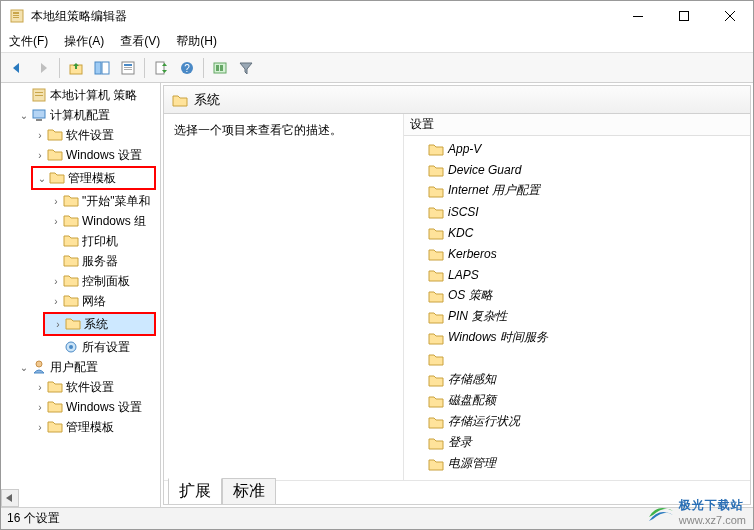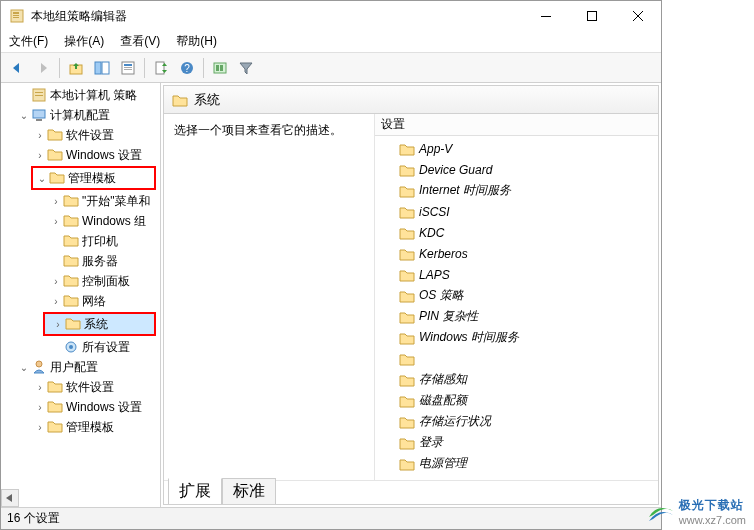--- a/index.html
+++ b/index.html
@@ -1,32 +1,32 @@
 <!DOCTYPE html>
 <html><head>
 <meta charset="utf-8">
 <style>
 * { box-sizing: border-box; margin: 0; padding: 0; }
 body { font-family: "Microsoft YaHei", "Segoe UI", Tahoma, sans-serif; font-size: 12px; background: #fff; width: 754px; height: 530px; overflow: hidden; position: relative; }
-.window { width: 662px; height: 530px; border: 1px solid #999; display: flex; flex-direction: column; background: #fff; }
+.window { width: 754px; height: 530px; border: 1px solid #999; display: flex; flex-direction: column; background: #fff; }
 .titlebar { height: 30px; display: flex; align-items: center; padding-left: 8px; background: #fff; }
 .titlebar .icon { width: 16px; height: 16px; margin-right: 6px; }
 .titlebar .title { flex: 1; font-size: 12px; color: #000; }
 .titlebar .winbtns { display: flex; }
 .titlebar .winbtn { width: 46px; height: 30px; display: flex; align-items: center; justify-content: center; cursor: pointer; }
 .menubar { height: 22px; display: flex; align-items: center; border-bottom: 1px solid #e0e0e0; }
 .menubar .menuitem { padding: 2px 8px; font-size: 12px; cursor: pointer; }
 .toolbar { height: 30px; display: flex; align-items: center; padding: 2px 4px; gap: 2px; border-bottom: 1px solid #d0d0d0; background: #f7f7f7; }
 .toolbar .tbtn { width: 24px; height: 24px; display: flex; align-items: center; justify-content: center; cursor: pointer; border: 1px solid transparent; }
 .toolbar .sep { width: 1px; height: 20px; background: #ccc; margin: 0 2px; }
 .body { flex: 1; display: flex; overflow: hidden; }
 .leftpane { width: 160px; border-right: 1px solid #d0d0d0; overflow-y: auto; overflow-x: hidden; padding: 2px 0; background: #fff; position: relative; }
 .rightpane { flex: 1; display: flex; flex-direction: column; border: 1px solid #d0d0d0; margin: 2px; overflow: hidden; }
 .rheader { height: 28px; background: linear-gradient(#fcfcfc,#f0f0f0); border-bottom: 1px solid #d0d0d0; display: flex; align-items: center; padding: 0 8px; gap: 6px; font-size: 13px; }
-.rbody { flex: 1; display: flex; overflow: hidden; position: relative; }
+.rbody { flex: 1; display: flex; overflow: hidden; position: relative; gap: 29px; }
 .rdesc { width: 210px; padding: 8px 10px; font-size: 12px; color: #000; }
 .rlist { flex: 1; border-left: 1px solid #e5e5e5; overflow-y: scroll; overflow-x: scroll; }
 .rlistheader { height: 22px; border-bottom: 1px solid #e0e0e0; padding-left: 6px; display: flex; align-items: center; font-size: 12px; background: #fcfcfc; position: sticky; top: 0; }
 .rlistitems { padding: 2px 0; font-style: italic; }
 .rtabs { height: 24px; display: flex; align-items: flex-end; padding-left: 4px; gap: 0; background: #fff; border-top: 1px solid #e5e5e5; }
 .rtab { padding: 2px 10px; font-size: 16px; border: 1px solid #ccc; border-top: 1px solid #fff; background: #fff; position: relative; top: 1px; cursor: pointer; }
 .rtab.inactive { background: #f4f4f4; border-top: 1px solid #ccc; }
 .statusbar { height: 22px; border-top: 1px solid #d0d0d0; display: flex; align-items: center; padding: 0 6px; font-size: 12px; background: #f3f3f3; }
 
 .treeitem { display: flex; align-items: center; height: 20px; padding-right: 2px; cursor: pointer; white-space: nowrap; }
@@ -365,21 +365,21 @@
                   </svg>
                 </span>
                 <span>Device Guard</span>
               </div>
               <div class="listitem">
                 <span>
                   <svg class="folder-icon" width="16" height="14" viewBox="0 0 16 14">
                     <path d="M1 3 L6 3 L8 5 L15 5 L15 13 L1 13 Z" fill="#ffe39b" stroke="#caa23e"></path>
                   </svg>
                 </span>
-                <span>Internet 时间服务</span>
+                <span>Internet 用户配置</span>
               </div>
               <div class="listitem">
                 <span>
                   <svg class="folder-icon" width="16" height="14" viewBox="0 0 16 14">
                     <path d="M1 3 L6 3 L8 5 L15 5 L15 13 L1 13 Z" fill="#ffe39b" stroke="#caa23e"></path>
                   </svg>
                 </span>
                 <span>iSCSI</span>
               </div>
               <div class="listitem">

